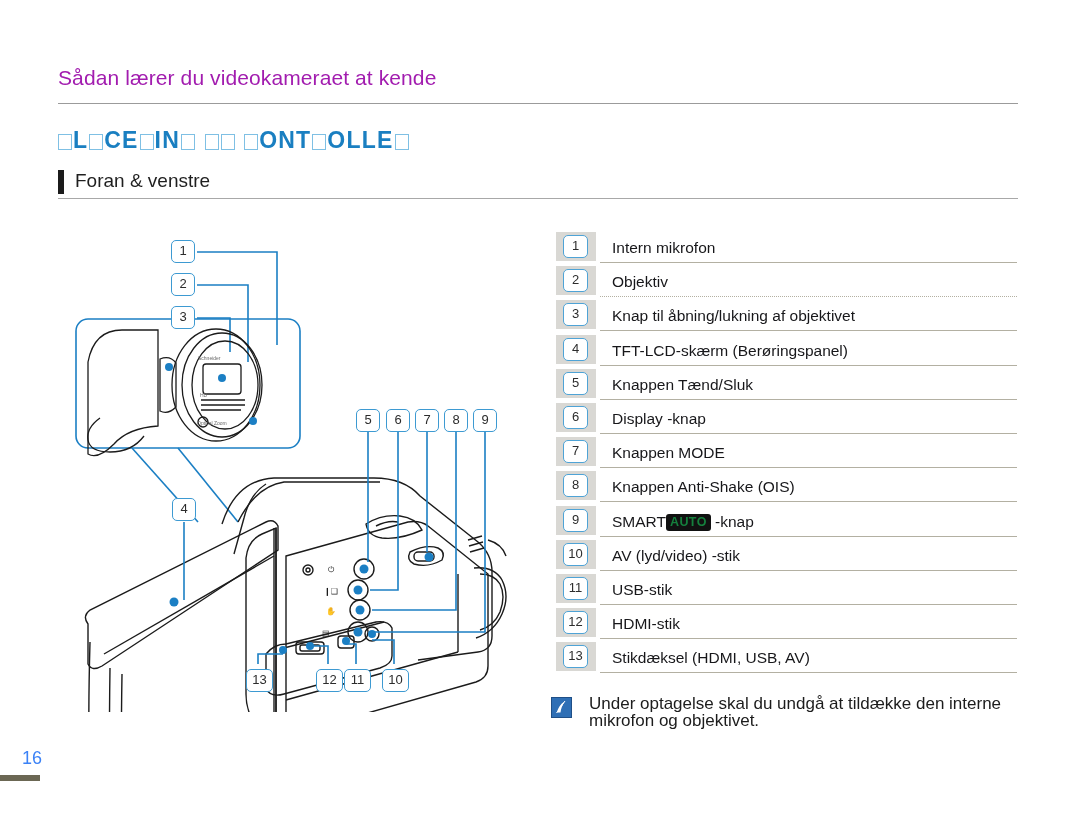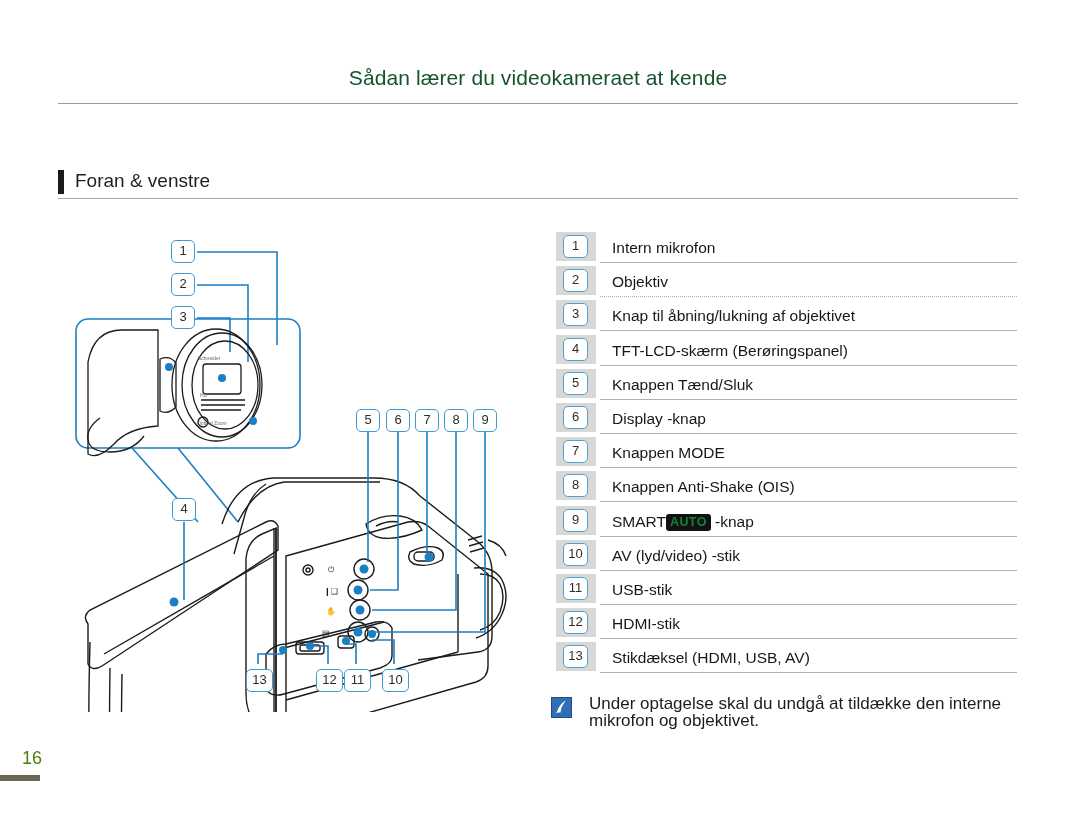--- a/index.html
+++ b/index.html
@@ -21,23 +21,23 @@
   .page {
     position: absolute;
     inset: 0;
   }
 
   .running-head {
     position: absolute;
     left: 58px;
     right: 62px;
     top: 66px;
-    text-align: center;
+    text-align: left;
     font-size: 21px;
-    color: #14532d;
+    color: #a21caf;
     letter-spacing: 0.1px;
     white-space: nowrap;
   }
 
   .head-rule {
     position: absolute;
     left: 58px;
     right: 62px;
     top: 103px;
     height: 1px;
@@ -94,21 +94,21 @@
     top: 28px;
     height: 1px;
     background: #a8a8a8;
   }
 
   .folio {
     position: absolute;
     left: 22px;
     top: 748px;
     font-size: 18px;
-    color: #4d7c0f;
+    color: #3b82f6;
     text-align: right;
   }
   .folio-bar {
     position: absolute;
     left: 0;
     top: 775px;
     width: 40px;
     height: 6px;
     background: #6b6754;
   }
@@ -234,20 +234,21 @@
   }
 </style>
 </head>
 <body>
 
 <div class="page">
 
   <div class="running-head">Sådan lærer du videokameraet at kende</div>
   <div class="head-rule"></div>
 
+  <div class="chapter-title" id="chapter-title"><span class="tofu"></span><span>L</span><span class="tofu"></span><span>CE</span><span class="tofu"></span><span>IN</span><span class="tofu"></span><span> </span><span class="tofu"></span><span class="tofu"></span><span> </span><span class="tofu"></span><span>ONT</span><span class="tofu"></span><span>OLLE</span><span class="tofu"></span></div>
 
   <div class="section-head">
     <span class="bar"></span>
     <span class="label">Foran &amp; venstre</span>
     <span class="rule"></span>
   </div>
 
   <div class="figure">
     <svg width="470" height="490" viewBox="0 0 470 490" xmlns="http://www.w3.org/2000/svg">
       <g fill="none" stroke="#1b7fc4" stroke-width="1.6">

